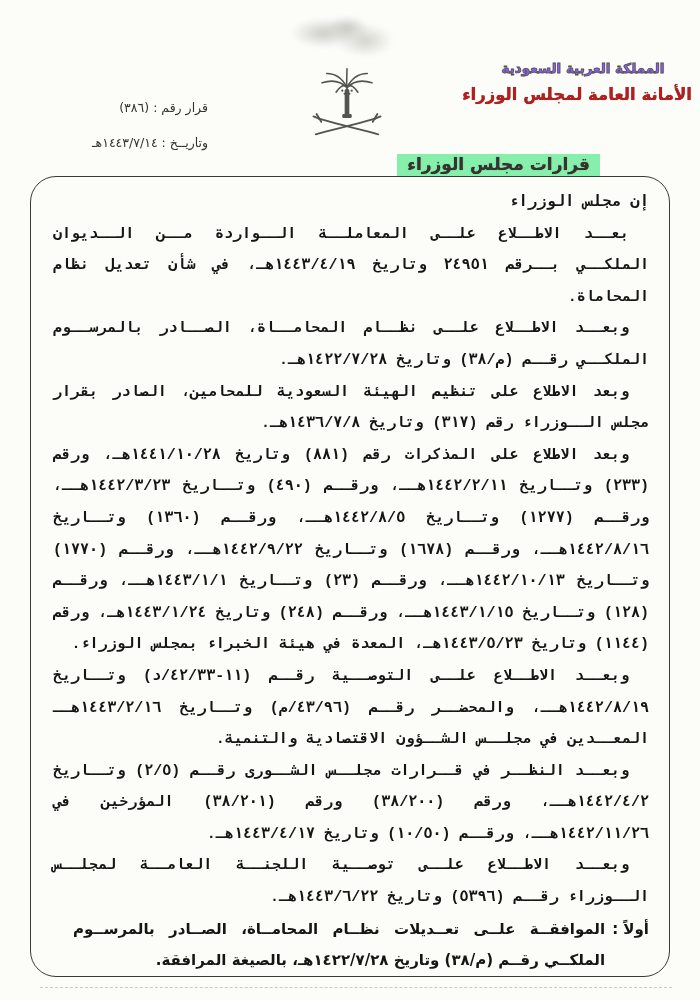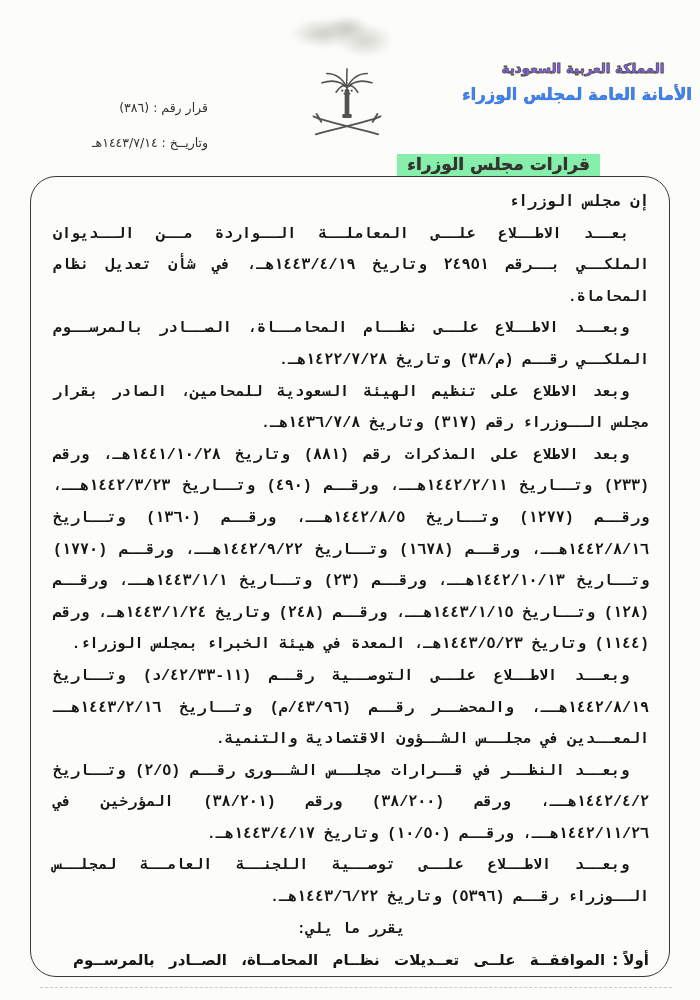--- a/index.html
+++ b/index.html
@@ -37,21 +37,21 @@
   .hdr-right{
     position:absolute;right:8px;top:60px;width:218px;text-align:center;
   }
   .kingdom{
     font-size:13.5px;font-weight:bold;letter-spacing:1px;
     color:#8b5cf6;-webkit-text-stroke:.8px #55554e;
     text-shadow:0 0 1px #6a6a62;
     margin-bottom:9px;white-space:nowrap;
   }
   .secretariat{
-    font-size:16.5px;font-weight:bold;color:#3b82f6;
+    font-size:16.5px;font-weight:bold;color:#b91c1c;
     text-shadow:0 0 .7px #2c2c28;
     white-space:nowrap;
   }
 
   
   .banner{
     position:absolute;top:154px;right:100px;z-index:3;
     background:#86efac;padding:0 10px 2px 10px;
     font-size:17px;font-weight:bold;color:#34342f;
     text-shadow:0 0 .8px #44443e;
@@ -141,21 +141,20 @@
 
   <div class="doc-box" dir="rtl">
     <p class="opening">إن مجلس الوزراء</p>
     <p class="para">بعــد الاطــلاع علــى المعاملــة الــواردة مــن الــديوان الملكــي بــرقم ٢٤٩٥١ وتاريخ ١٤٤٣/٤/١٩هـ، في شأن تعديل نظام المحاماة.</p>
     <p class="para">وبعــد الاطــلاع علــى نظــام المحامــاة، الصــادر بالمرســوم الملكــي رقــم (م/٣٨) وتاريخ ١٤٢٢/٧/٢٨هـ.</p>
     <p class="para">وبعد الاطلاع على تنظيم الهيئة السعودية للمحامين، الصادر بقرار مجلس الــوزراء رقم (٣١٧) وتاريخ ١٤٣٦/٧/٨هـ.</p>
     <p class="para">وبعد الاطلاع على المذكرات رقم (٨٨١) وتاريخ ١٤٤١/١٠/٢٨هـ، ورقم (٢٣٣) وتــاريخ ١٤٤٢/٢/١١هــ، ورقــم (٤٩٠) وتــاريخ ١٤٤٢/٣/٢٣هــ، ورقــم (١٢٧٧) وتــاريخ ١٤٤٢/٨/٥هــ، ورقــم (١٣٦٠) وتــاريخ ١٤٤٢/٨/١٦هــ، ورقــم (١٦٧٨) وتــاريخ ١٤٤٢/٩/٢٢هــ، ورقــم (١٧٧٠) وتــاريخ ١٤٤٢/١٠/١٣هــ، ورقــم (٢٣) وتــاريخ ١٤٤٣/١/١هــ، ورقــم (١٢٨) وتــاريخ ١٤٤٣/١/١٥هــ، ورقــم (٢٤٨) وتاريخ ١٤٤٣/١/٢٤هـ، ورقم (١١٤٤) وتاريخ ١٤٤٣/٥/٢٣هـ، المعدة في هيئة الخبراء بمجلس الوزراء.</p>
     <p class="para">وبعــد الاطــلاع علــى التوصــية رقــم (١١-٤٢/٣٣/د) وتــاريخ ١٤٤٢/٨/١٩هــ، والمحضــر رقــم (٤٣/٩٦/م) وتــاريخ ١٤٤٣/٢/١٦هــ المعــدين في مجلــس الشــؤون الاقتصادية والتنمية.</p>
     <p class="para">وبعــد النظــر في قــرارات مجلــس الشــورى رقــم (٢/٥) وتــاريخ ١٤٤٢/٤/٢هــ، ورقم (٣٨/٢٠٠) ورقم (٣٨/٢٠١) المؤرخين في ١٤٤٢/١١/٢٦هــ، ورقــم (١٠/٥٠) وتاريخ ١٤٤٣/٤/١٧هـ.</p>
     <p class="para">وبعــد الاطــلاع علــى توصــية اللجنــة العامــة لمجلــس الــوزراء رقــم (٥٣٩٦) وتاريخ ١٤٤٣/٦/٢٢هـ.</p>
-    <p class="decree">يقرر ما يلي:</p>
     <div class="item-row">
       <span class="item-label">أولاً :</span>
       <span class="item-text">الموافقــة علــى تعــديلات نظــام المحامــاة، الصــادر بالمرســوم الملكــي رقــم (م/٣٨) وتاريخ ١٤٢٢/٧/٢٨هـ، بالصيغة المرافقة.</span>
     </div>
   </div>
 
   <div class="under-dash"></div>
 
 </div>
 

